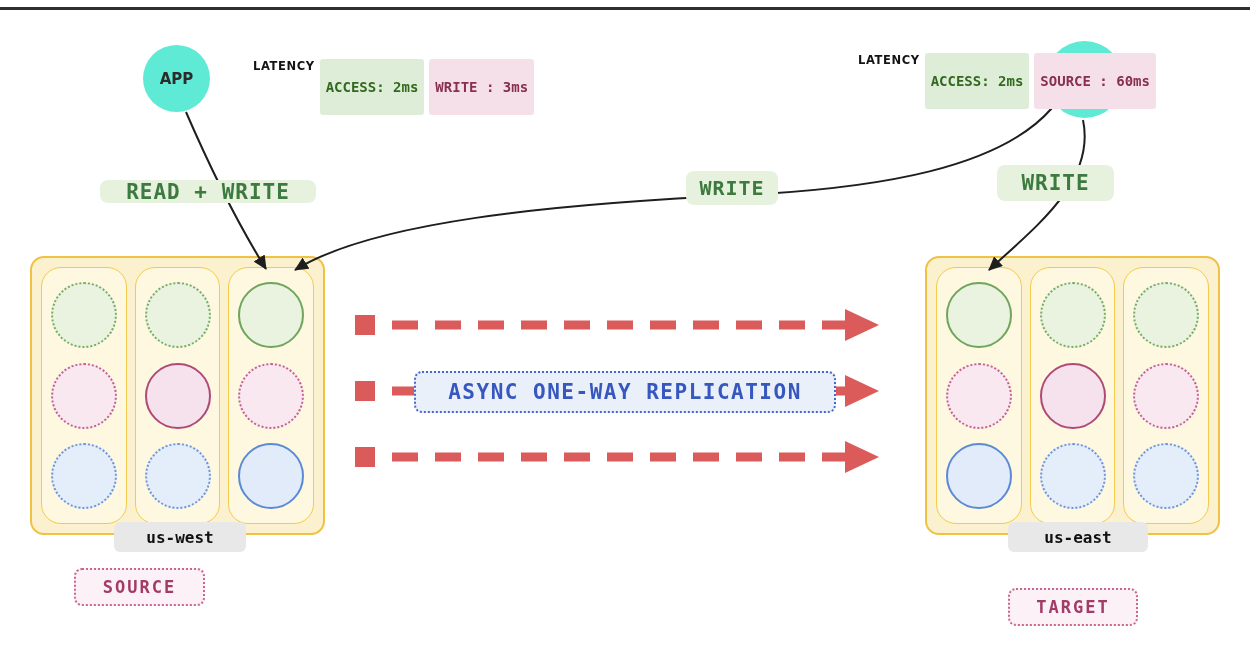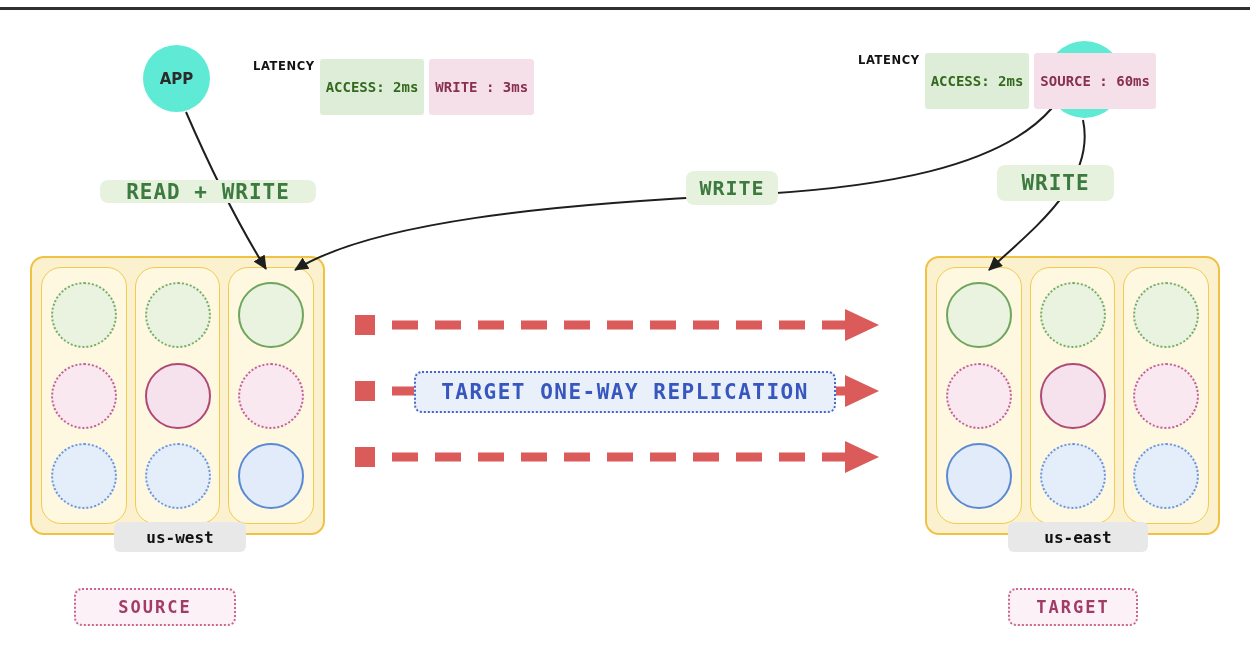--- a/index.html
+++ b/index.html
@@ -50,21 +50,21 @@
   
   .region-chip{position:absolute;background:#E8E8E8;border-radius:6px;display:flex;align-items:center;
                justify-content:center;font-weight:bold;font-size:16px;color:#101010;}
   .region-chip.west{left:114px;top:522px;width:132px;height:30px;}
   .region-chip.east{left:1008px;top:522px;width:140px;height:30px;}
 
   
   .role-chip{position:absolute;display:flex;align-items:center;justify-content:center;
              background:#FCF1F6;border:2px dotted #C9688F;border-radius:8px;color:#A23B66;
              font-weight:bold;font-size:17px;letter-spacing:2px;box-sizing:border-box;}
-  .role-chip.source{left:74px;top:588px;width:162px;height:38px;}
+  .role-chip.source{left:74px;top:568px;width:131px;height:38px;}
   .role-chip.target{left:1008px;top:588px;width:130px;height:38px;}
 
   
   .async-chip{position:absolute;left:414px;top:371px;width:422px;height:42px;display:flex;
               align-items:center;justify-content:center;background:#E9F0FA;border:2.5px dotted #4A67C8;
               border-radius:8px;color:#3757BE;font-weight:bold;font-size:21px;letter-spacing:1.5px;
               box-sizing:border-box;}
 </style>
 </head>
 <body>
@@ -154,15 +154,15 @@
   <div class="latency east">
     <div class="latency-title">LATENCY</div>
     <div class="latency-row access">ACCESS: 2ms</div>
     <div class="latency-row write">SOURCE : 60ms</div>
   </div>
 
   <div class="action-chip read-write">READ + WRITE</div>
   <div class="action-chip write-mid">WRITE</div>
   <div class="action-chip read-east">WRITE</div>
 
-  <div class="async-chip">TARGET ONE-WAY REPLICATION</div>
+  <div class="async-chip">ASYNC ONE-WAY REPLICATION</div>
 
 </div>
 
 </body></html>

